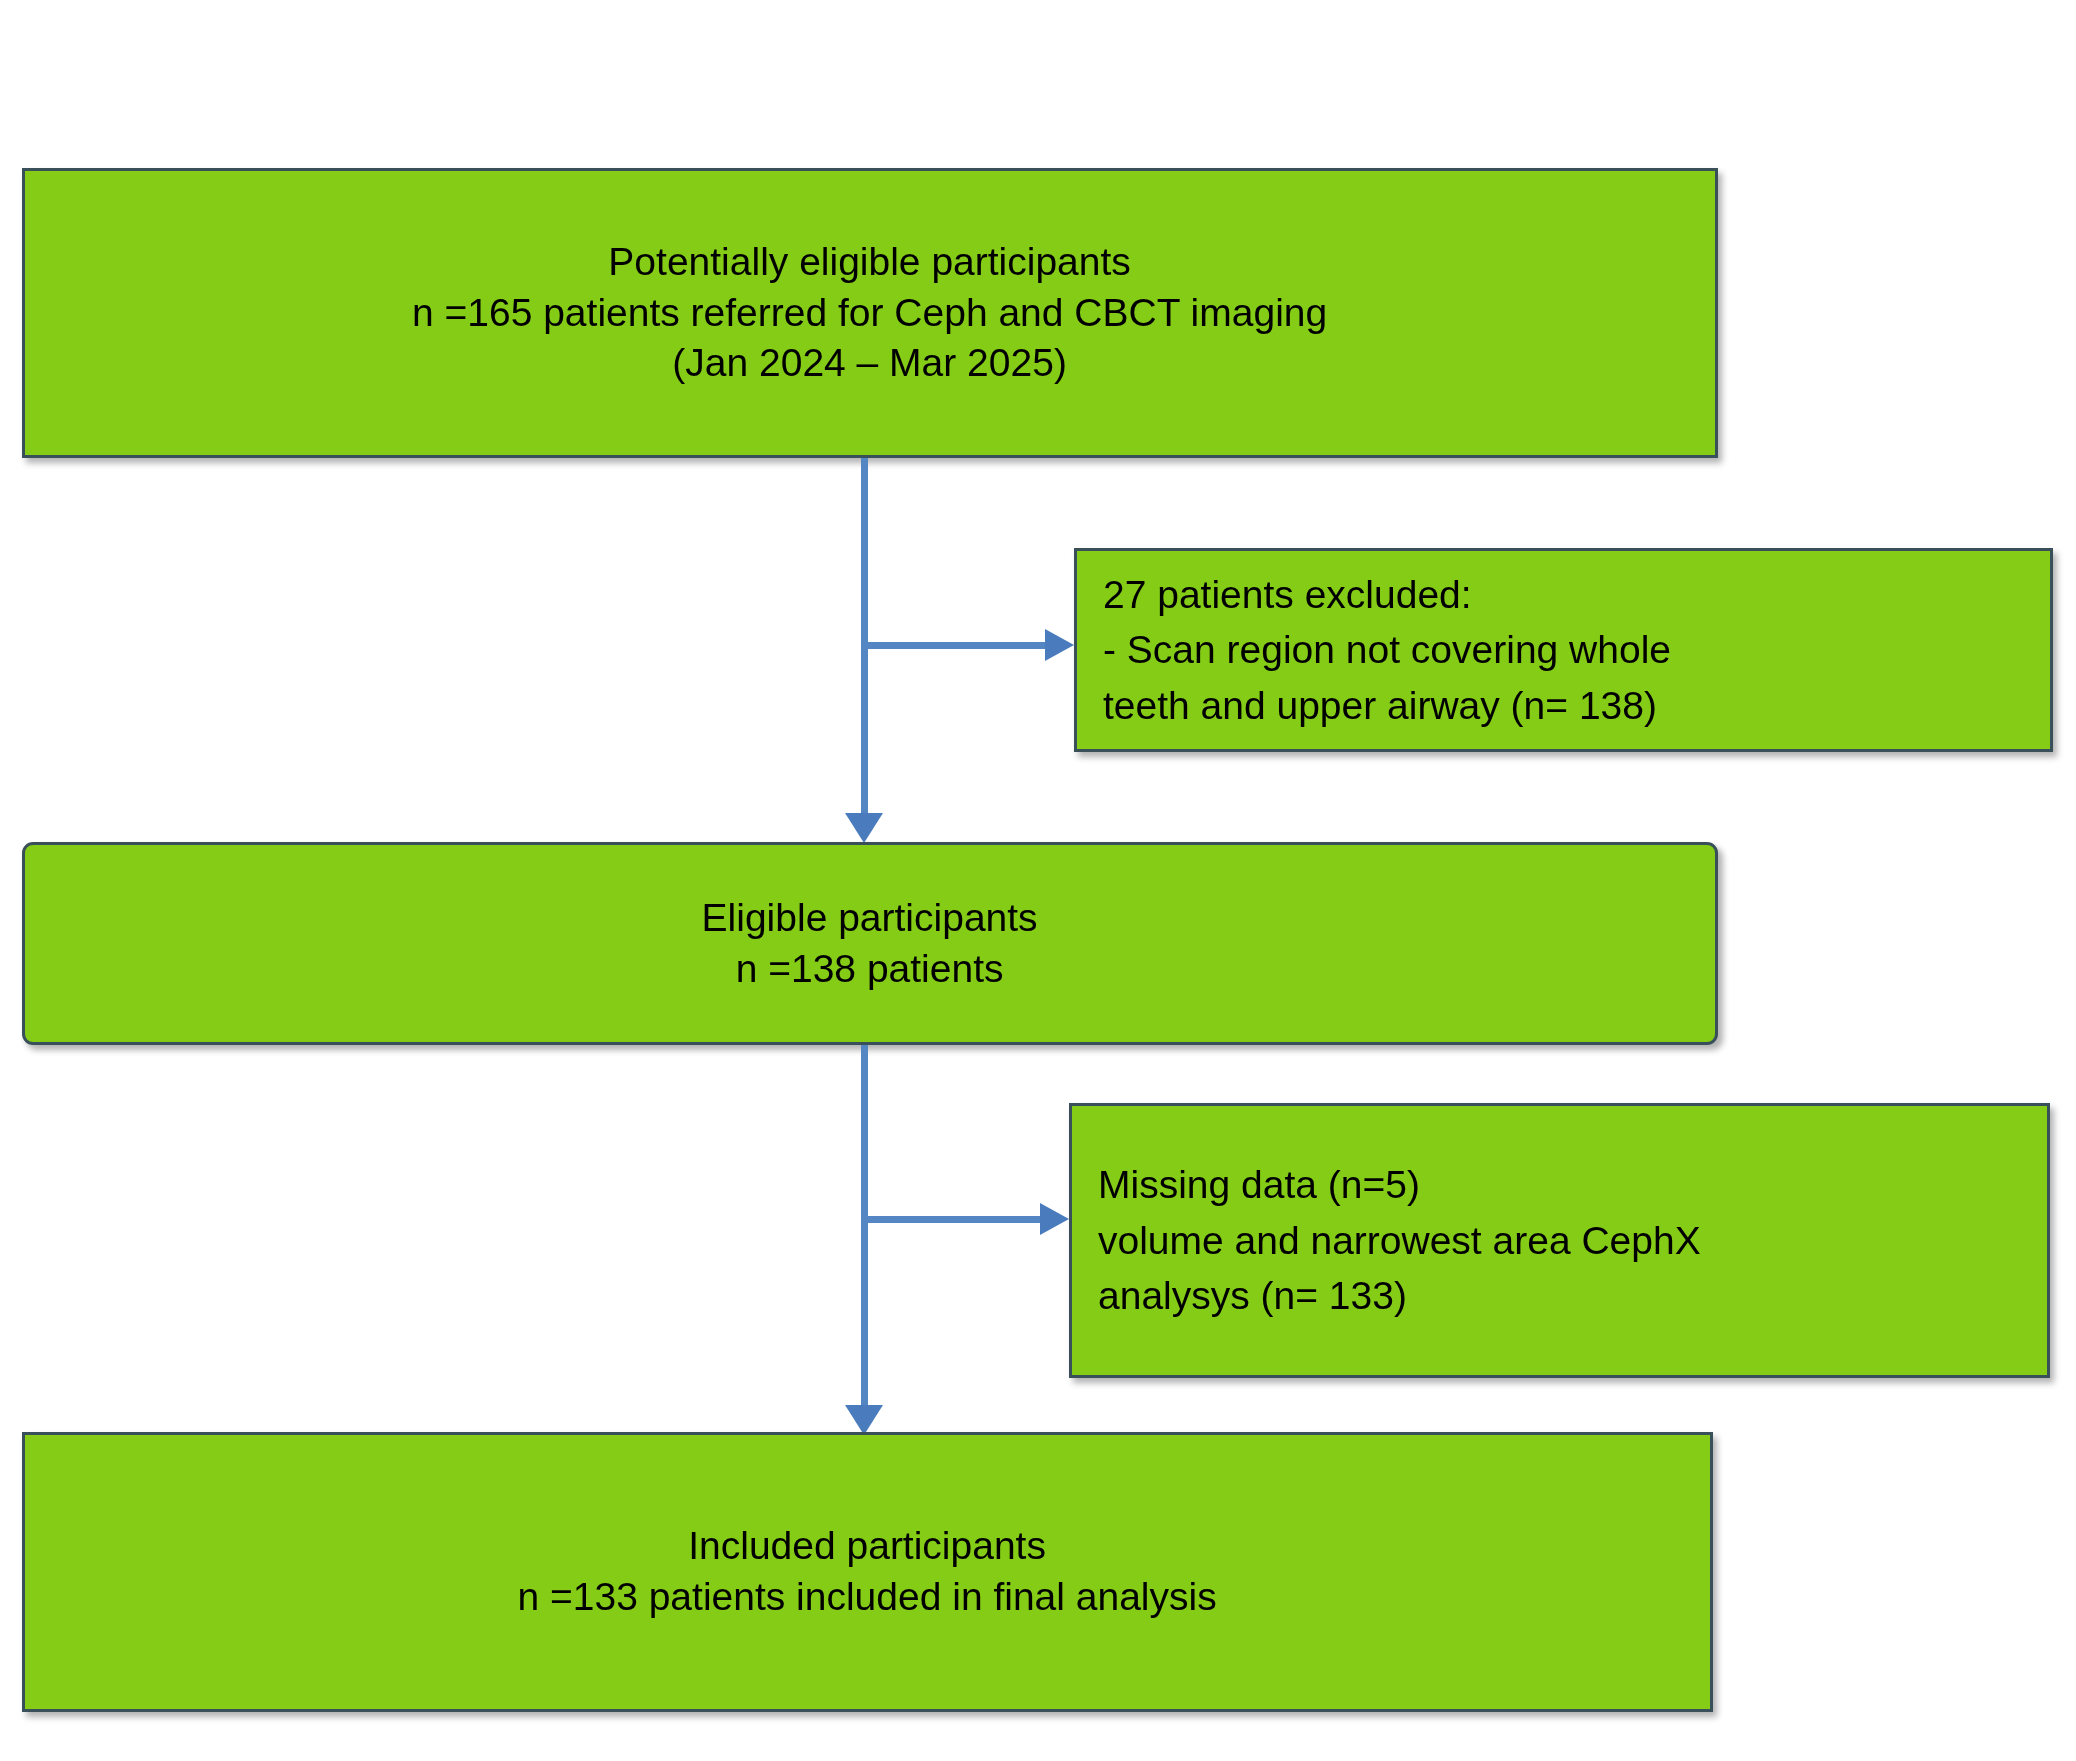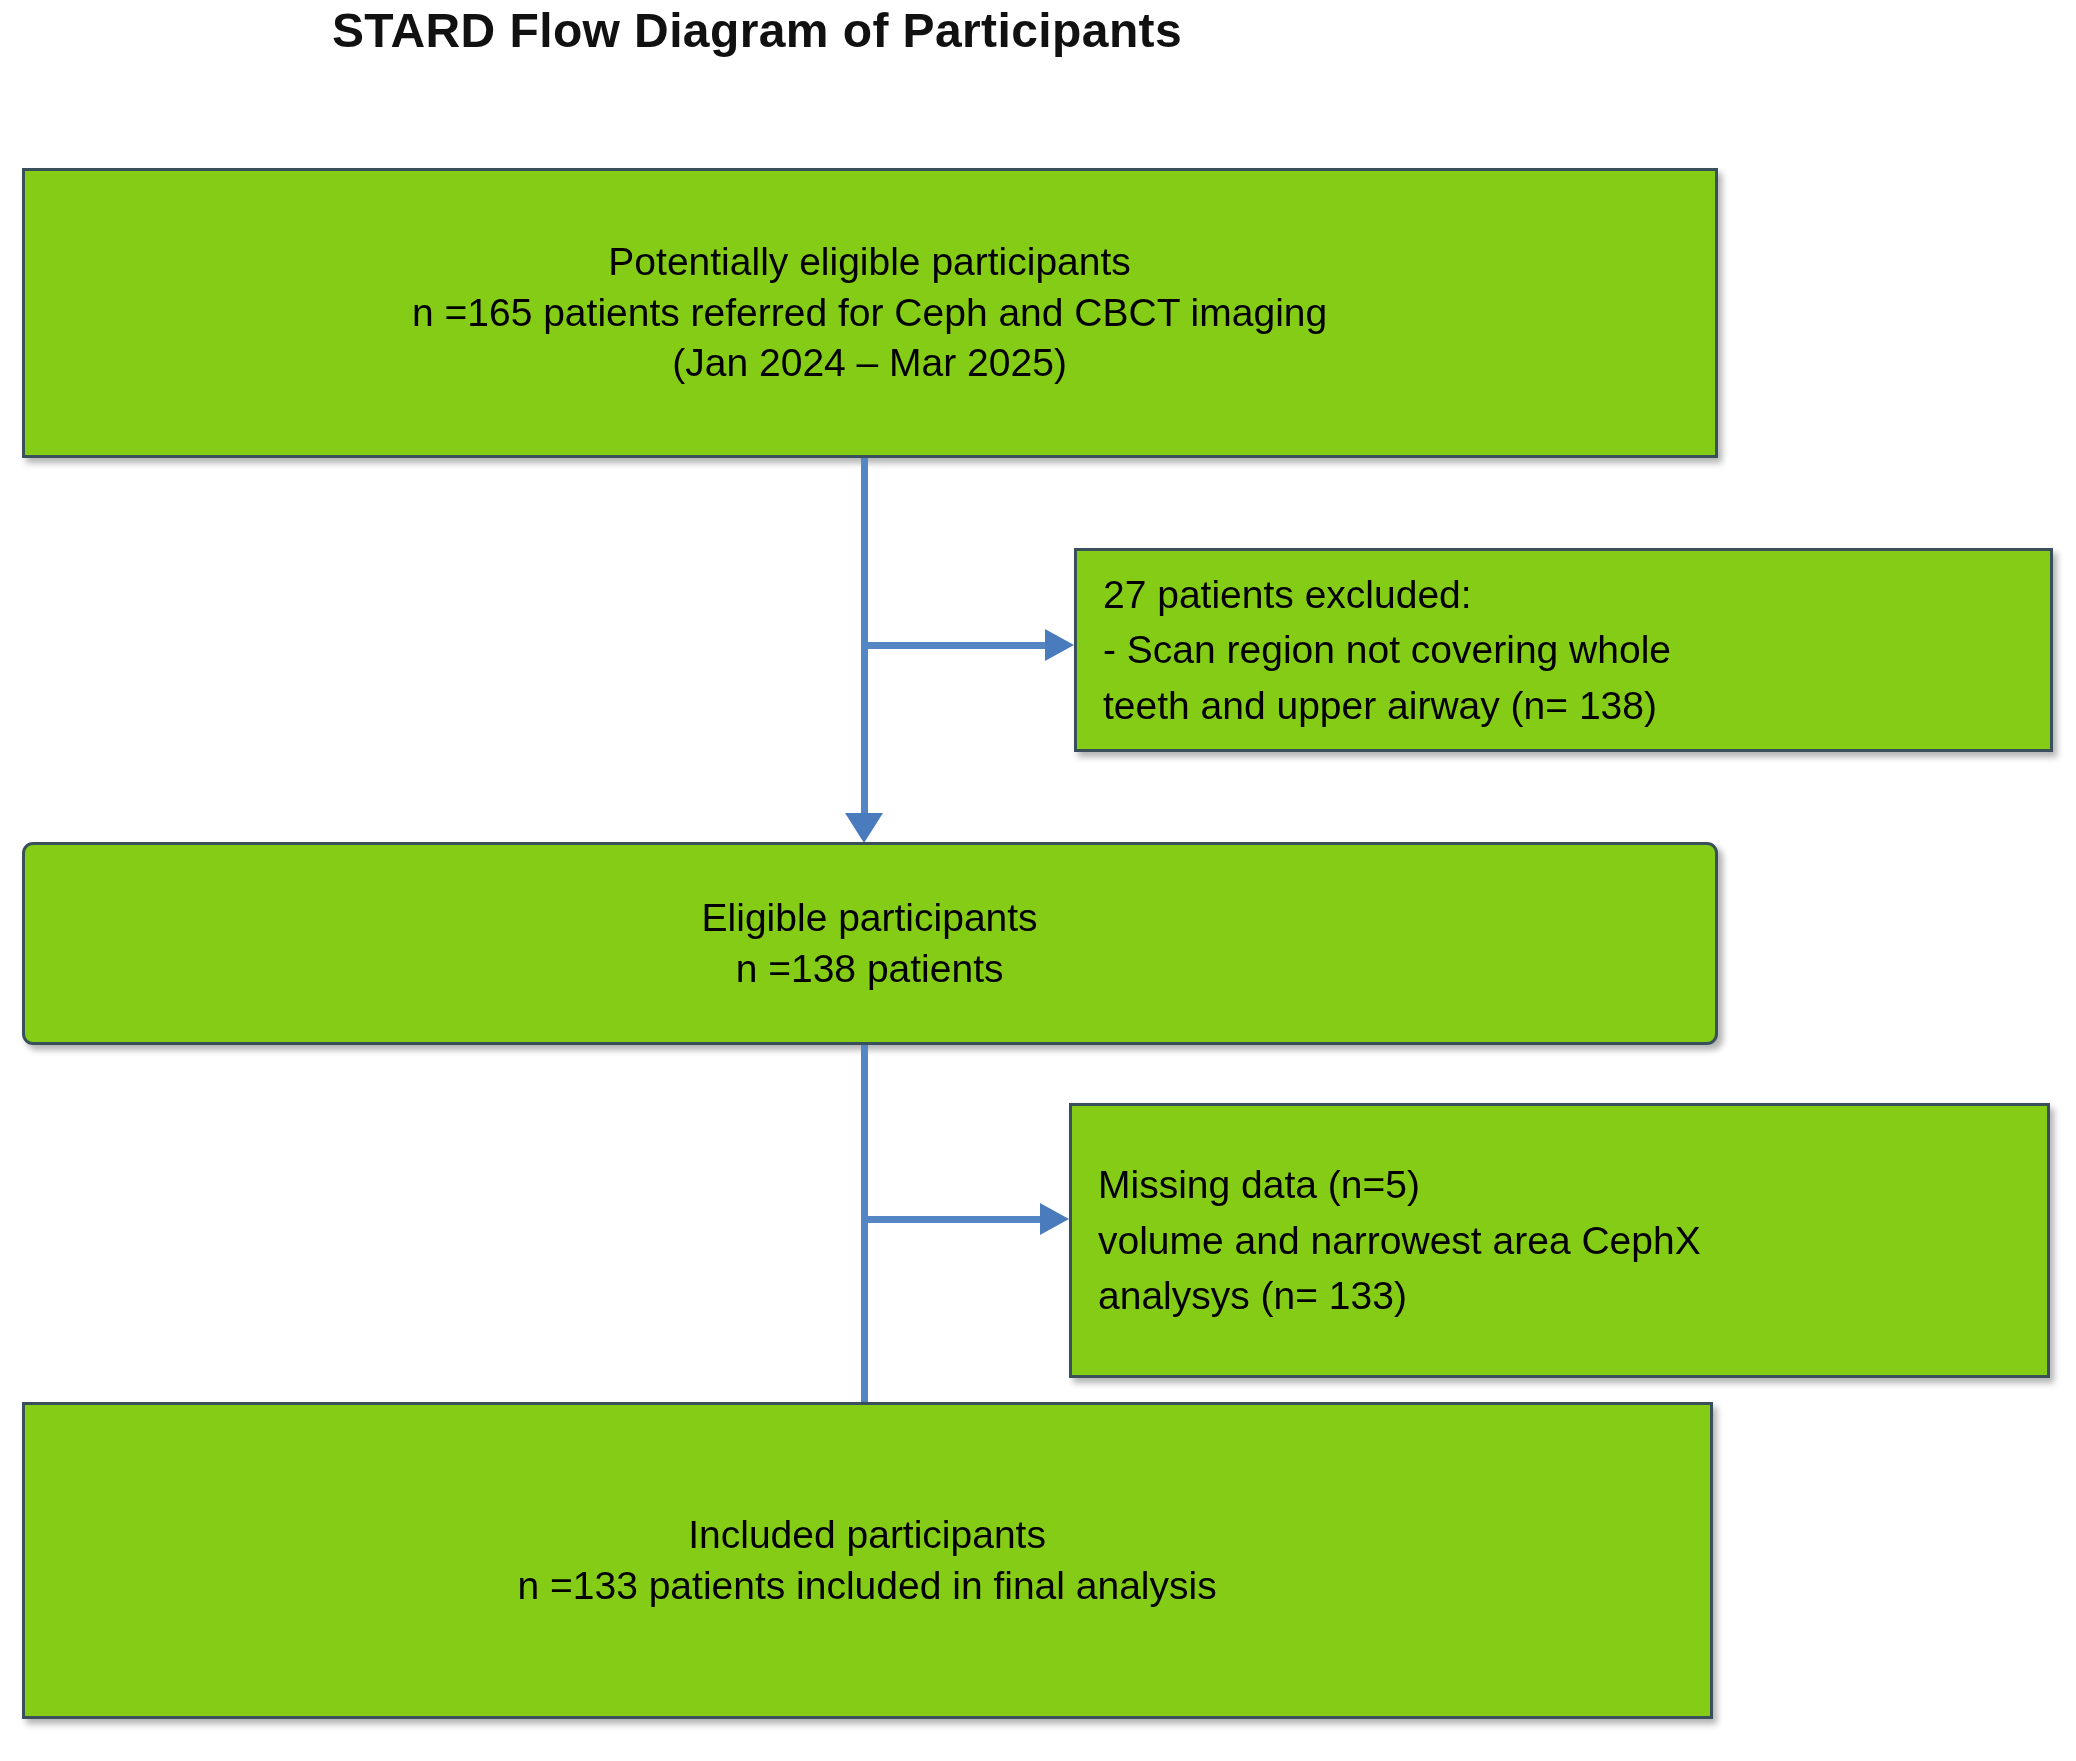--- a/index.html
+++ b/index.html
@@ -92,21 +92,20 @@
     border-top: 16.6px solid transparent;
     border-bottom: 16.6px solid transparent;
     border-left: 29px solid #4a7cbd;
   }
 </style>
 </head>
 <body>
 
 <div id="stage">
 
-  <div class="diagram-title">STARD Flow Diagram of Participants</div>
 
   <div class="node centered" style="left:21.6px; top:168px; width:1696px; height:290px;">
     <div class="line">Potentially eligible participants</div>
     <div class="line">n =165 patients referred for Ceph and CBCT imaging</div>
     <div class="line">(Jan 2024 – Mar 2025)</div>
   </div>
 
   <div class="conn-v" style="left:861px; top:458px; height:362px;"></div>
   <div class="arrow-down" style="left:845px; top:813px;"></div>
 
@@ -129,19 +128,19 @@
 
   <div class="conn-h" style="left:861px; top:1216px; width:185px;"></div>
   <div class="arrow-right" style="left:1040px; top:1203px;"></div>
 
   <div class="node left-aligned" style="left:1069px; top:1103px; width:981px; height:275px;">
     <div class="line">Missing data (n=5)</div>
     <div class="line">volume and narrowest area CephX</div>
     <div class="line">analysys (n= 133)</div>
   </div>
 
-  <div class="node centered" style="left:21.6px; top:1402px; width:1691px; height:317px;">
+  <div class="node centered" style="left:21.6px; top:1432px; width:1691px; height:280px;">
     <div class="line">Included participants</div>
     <div class="line">n =133 patients included in final analysis</div>
   </div>
 
 </div>
 
 
 </body></html>

